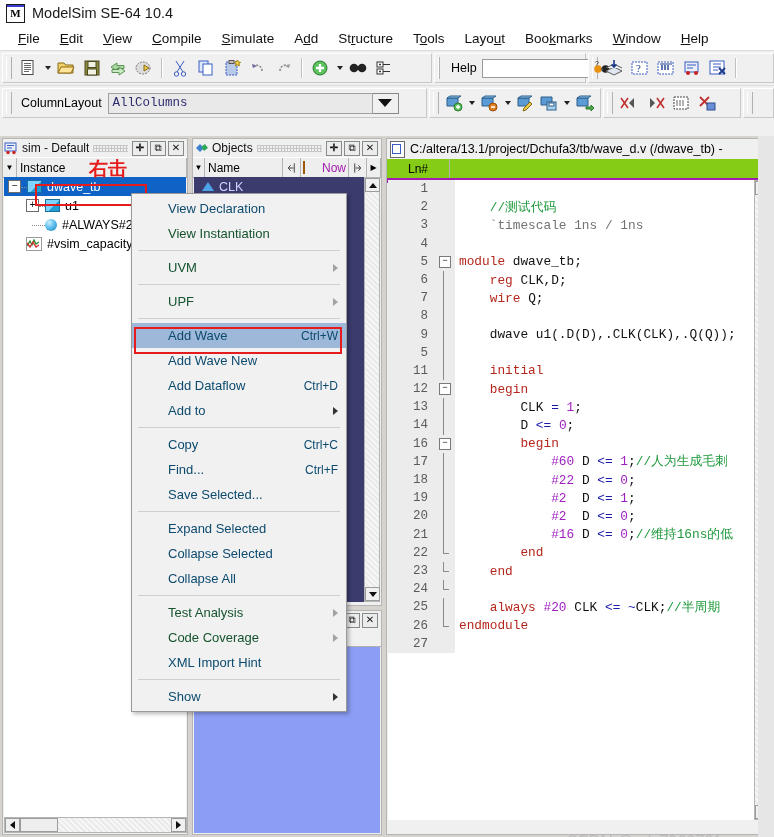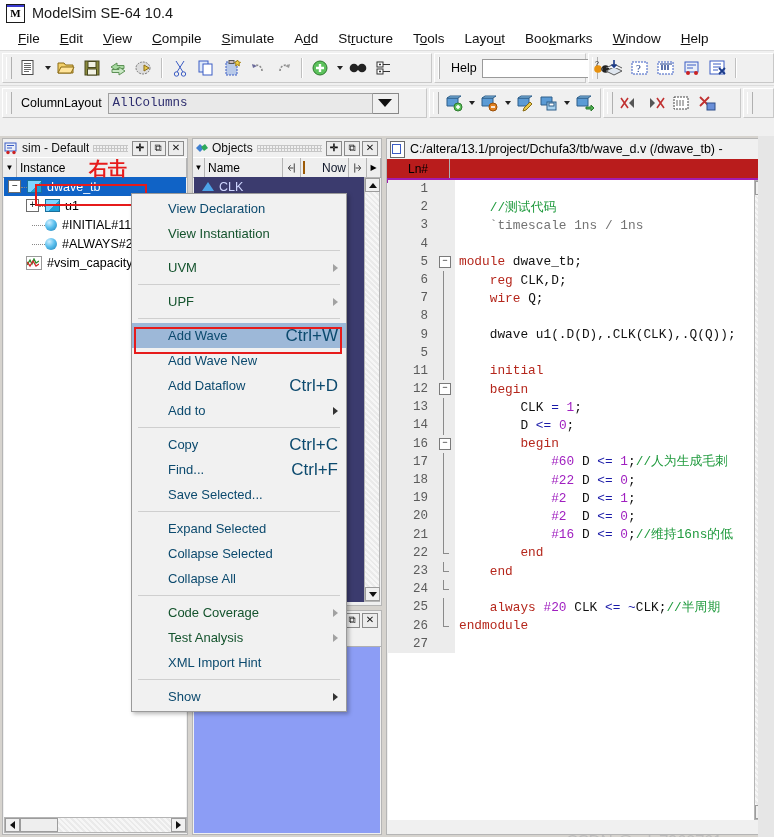--- a/index.html
+++ b/index.html
@@ -86,21 +86,21 @@
 
   
   #low-pane{left:192px;top:474px;width:190px;height:225px;}
   .lowbody{position:absolute;left:1px;top:36px;width:186px;height:186px;background:#8c9df5;}
 
   
   #ed-pane{left:386px;top:2px;width:386px;height:697px;}
   .ed-title{display:flex;align-items:center;height:20px;font-size:12.5px;padding-left:3px;white-space:nowrap;overflow:hidden;}
   .ed-icon{width:13px;height:15px;background:#fff;border:1px solid #6b6b6b;margin-right:5px;position:relative;flex:none;}
   .ed-icon:after{content:"";position:absolute;left:1px;top:2px;width:7px;height:8px;border:1px solid #3b5cc4;}
-  .ed-colhdr{height:19px;background:#b91c1c;border-bottom:5px solid #a21caf;display:flex;align-items:center;}
+  .ed-colhdr{height:19px;background:#84cc16;border-bottom:5px solid #a21caf;display:flex;align-items:center;}
   .lnhdr{width:62px;text-align:center;font-size:12px;border-right:1px solid #b0b0b0;height:100%;
          display:flex;align-items:center;justify-content:center;}
   .code{position:absolute;left:1px;top:41px;width:383px;height:640px;background:#fff;overflow:hidden;
         font-family:"Liberation Mono",monospace;font-size:12.8px;}
   .cline{display:flex;height:18.2px;align-items:center;white-space:pre;}
   .lnum{width:48px;text-align:right;padding-right:8px;color:#5b5b5b;background:#ececec;height:18.2px;
         line-height:18.2px;box-sizing:border-box;flex:none;font-size:12.5px;}
   .gut{width:18px;height:18.2px;background:#ececec;flex:none;position:relative;border-right:1px solid #ececec;}
   .fold{position:absolute;left:3px;top:3px;width:10px;height:10px;border:1px solid #7a7a7a;background:#fff;
         font-size:9px;line-height:8px;text-align:center;color:#111;font-family:"Liberation Mono",monospace;}
@@ -129,21 +129,21 @@
   .ar-r{border-top:4px solid transparent;border-bottom:4px solid transparent;border-left:5px solid #111;}
   .ar-u{border-left:4px solid transparent;border-right:4px solid transparent;border-bottom:5px solid #111;}
   .ar-d{border-left:4px solid transparent;border-right:4px solid transparent;border-top:5px solid #111;}
 
   
   .ctxmenu{position:absolute;left:131px;top:193px;width:214px;background:#f1f1f1;
            border:1px solid #9a9a9a;box-shadow:2px 2px 4px rgba(0,0,0,.28);padding:2px 0;z-index:50;}
   .mi{display:flex;align-items:center;height:25px;padding:0 8px 0 36px;font-size:13px;color:#0c4a6e;position:relative;}
   .mi.dis{color:#14532d;}
   .mi.hi{background:#9db8d8;}
-  .mi .acc{margin-left:auto;font-size:17px;padding-left:14px;}
+  .mi .acc{margin-left:auto;font-size:12px;padding-left:14px;}
   .mi .sub{position:absolute;right:8px;width:0;height:0;
            border-top:4px solid transparent;border-bottom:4px solid transparent;border-left:5px solid #333;}
   .mi.dis .sub{border-left-color:#a2a2a2;}
   .msep{height:1px;background:#cfcfcf;margin:4px 6px;}
 
   .watermark{position:absolute;left:566px;top:802px;font-size:17px;color:#b9b9b9;
              font-family:"Liberation Sans",sans-serif;letter-spacing:-0.5px;opacity:.85;margin-top:30px;}
 </style>
 </head>
 <body>
@@ -479,26 +479,20 @@
           <span class="ind" style="width:22px"></span>
           <span class="boxbtn">+</span>
           <span style="width:6px;display:inline-block;border-bottom:1px dotted #888;height:1px"></span>
           <span class="icn-mod" style="margin-right:5px"></span>
           <span>u1</span>
         </div>
         <div class="trow">
           <span class="ind" style="width:28px"></span>
           <span style="width:13px;display:inline-block;border-bottom:1px dotted #888;height:1px"></span>
           <span class="icn-ball" style="margin-right:5px"></span>
-          <span>#INITIAL#11</span>
-        </div>
-        <div class="trow">
-          <span class="ind" style="width:28px"></span>
-          <span style="width:13px;display:inline-block;border-bottom:1px dotted #888;height:1px"></span>
-          <span class="icn-ball" style="margin-right:5px"></span>
           <span>#ALWAYS#25</span>
         </div>
         <div class="trow">
           <span class="ind" style="width:22px"></span>
           <span class="icn-wave" style="margin-right:5px">
             <svg width="12" height="10" viewBox="0 0 12 10">
                 <path d="M0 7 L3 2 L5 6 L7 1 L9 5 L12 3" fill="none" stroke="#2a8a2a" stroke-width="1.3"></path>
                 <path d="M0 4 L3 8 L6 3 L9 8 L12 6" fill="none" stroke="#d02a2a" stroke-width="1.3"></path>
               </svg>
           </span>
@@ -536,21 +530,21 @@
         <span class="hbtn">✕</span>
       </div>
       <div class="colhdr">
         <span class="cell" style="width:12px;justify-content:center;font-size:8px">▼</span>
         <span class="cell" style="flex:1">Name</span>
         <span class="cell" style="width:18px;justify-content:center">
           <svg width="12" height="12" viewBox="0 0 12 12">
               <path d="M9 1v10M8 6H3M5 3L2.5 6 5 9" stroke="#333" fill="none"></path>
             </svg>
         </span>
-        <span class="cell" style="width:48px;justify-content:center;gap:17px;color:#0f172a">
+        <span class="cell" style="width:48px;justify-content:center;gap:17px;color:#a21caf">
           <span class="nowbox"></span>
           <span>Now</span>
         </span>
         <span class="cell" style="width:18px;justify-content:center">
           <svg width="12" height="12" viewBox="0 0 12 12">
               <path d="M3 1v10M4 6h5M7 3l2.5 3L7 9" stroke="#333" fill="none"></path>
             </svg>
         </span>
         <span class="cell" style="width:14px;justify-content:center;font-size:8px">▶</span>
       </div>
@@ -683,27 +677,27 @@
         <span>Expand Selected</span>
       </div>
       <div class="mi">
         <span>Collapse Selected</span>
       </div>
       <div class="mi">
         <span>Collapse All</span>
       </div>
       <div class="msep"></div>
       <div class="mi dis">
+        <span>Test Analysis</span>
+        <span class="sub"></span>
+      </div>
+      <div class="mi dis">
         <span>Code Coverage</span>
         <span class="sub"></span>
       </div>
-      <div class="mi dis">
-        <span>Test Analysis</span>
-        <span class="sub"></span>
-      </div>
       <div class="mi">
         <span>XML Import Hint</span>
       </div>
       <div class="msep"></div>
       <div class="mi">
         <span>Show</span>
         <span class="sub"></span>
       </div>
     </div>
   <div class="redbox" style="left:134px;top:327px;width:208px;height:27px;z-index:60;"></div>

